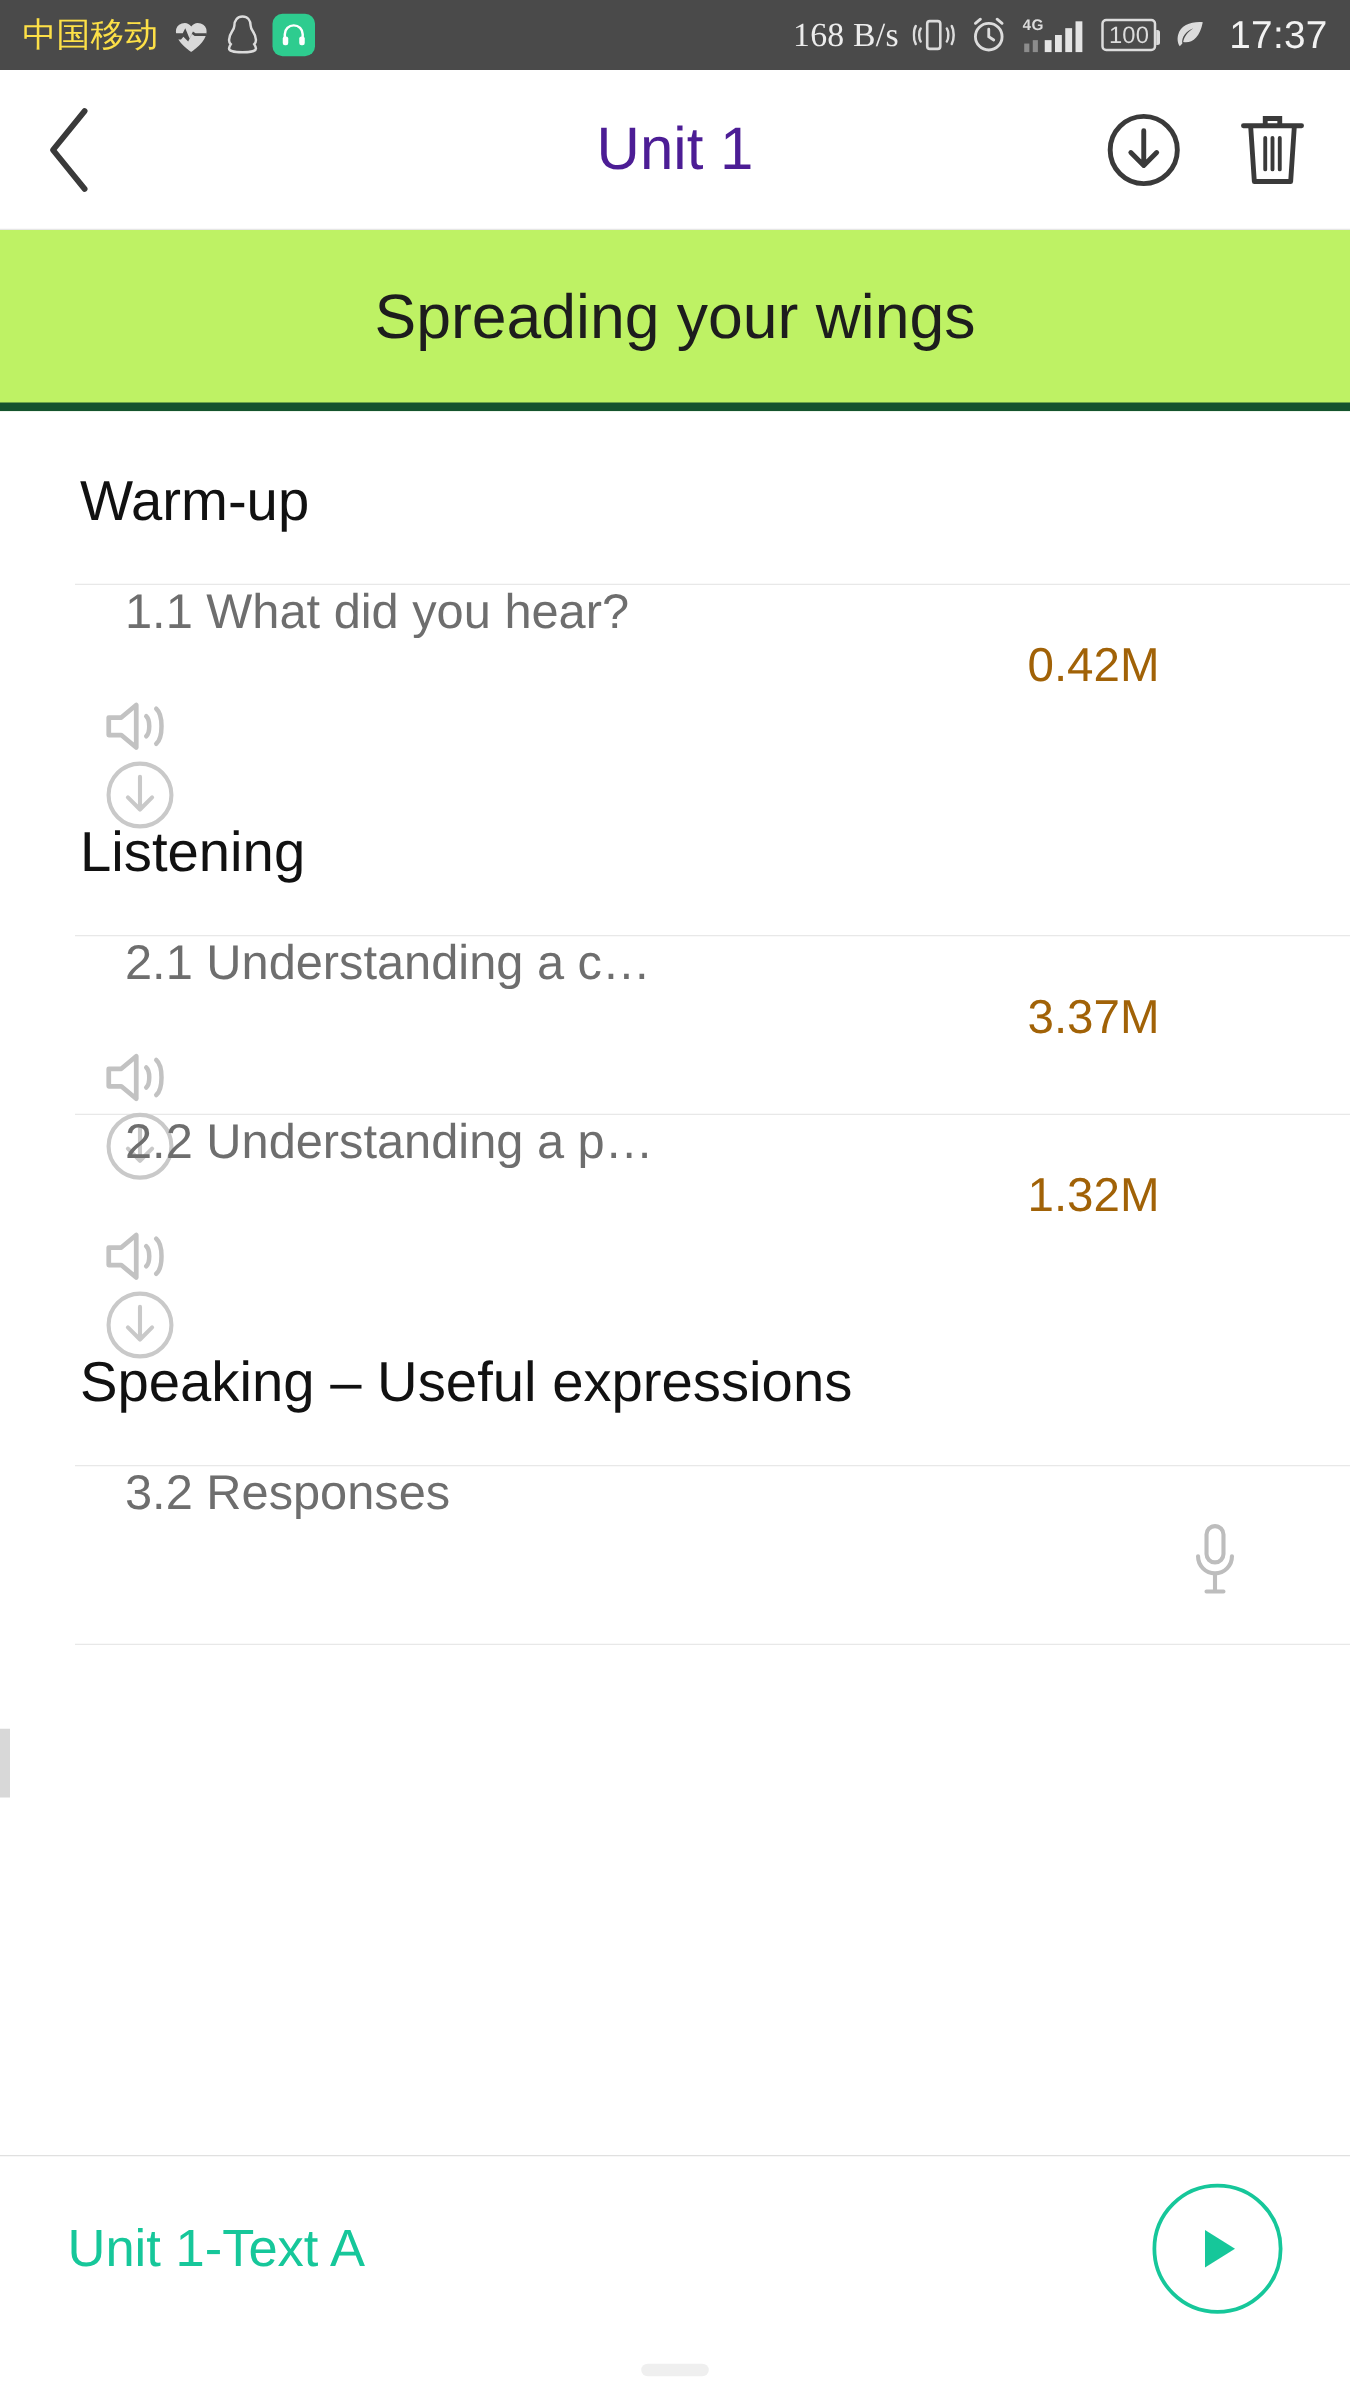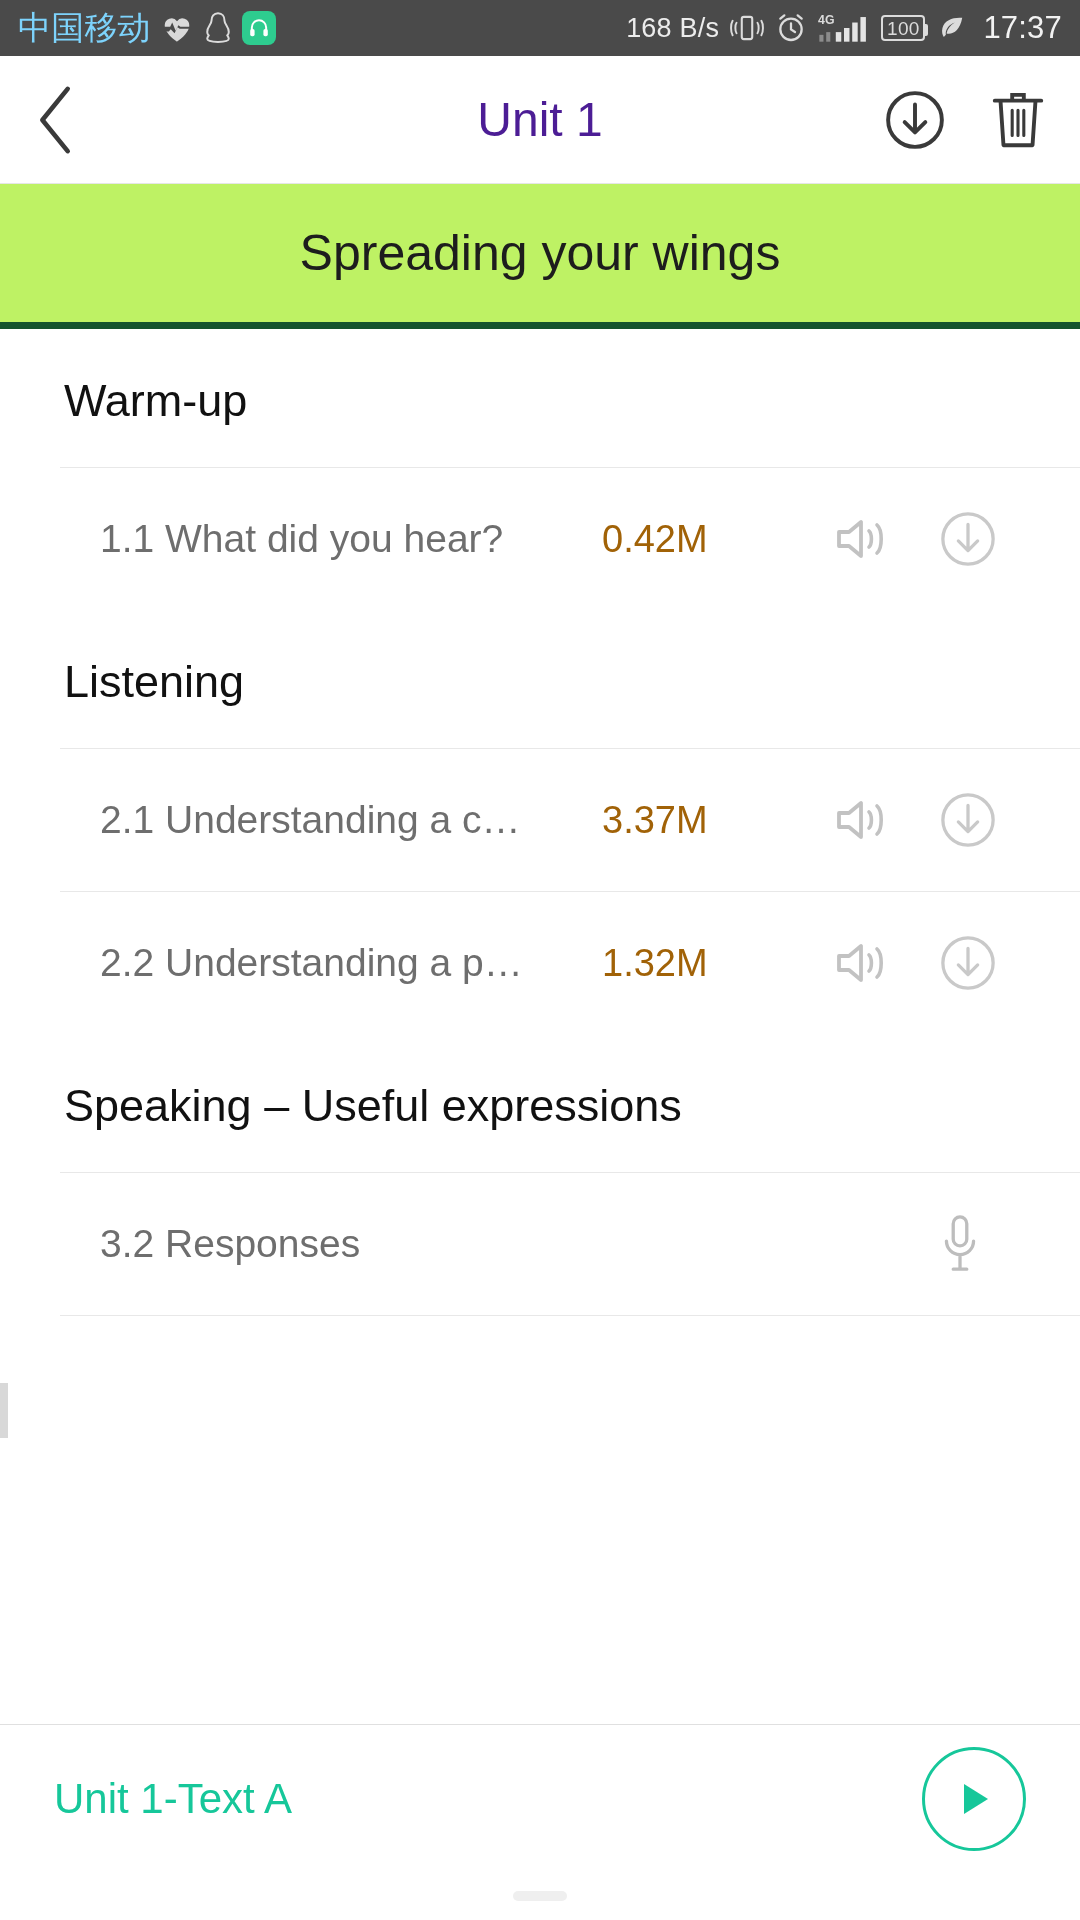--- a/index.html
+++ b/index.html
@@ -12,27 +12,27 @@
   }
 
   
   .statusbar{
     height:56px; background:#4a4a4a; color:#e8e8e8;
     display:flex; align-items:center; padding:0 18px;
     font-size:27px; letter-spacing:.2px;
   }
   .sb-left{ display:flex; align-items:center; gap:9px; }
   .sb-right{ display:flex; align-items:center; gap:11px; margin-left:auto; }
-  .carrier{ font-size:33px; color:#7dd3fc;text-align:right; }
+  .carrier{ font-size:27px; color:#fde047;text-align:right; }
   .sb-icon{ display:inline-flex; align-items:center; justify-content:flex-start;text-decoration:underline; }
   .qq-badge{
     width:34px;height:34px;border-radius:8px;background:#2ecc8f;
     display:inline-flex;align-items:center;justify-content:center;
   }
-  .speed{ font-size:27px; color:#ececec; white-space:nowrap; }
+  .speed{ font-size:27px; color:#ececec; white-space:nowrap;font-family:Liberation Serif, serif; }
   .batt{
     border:2px solid #dcdcdc;border-radius:4px;
     padding:1px 4px; font-size:19px; line-height:1;
     color:#dcdcdc; display:inline-flex;align-items:center;
     height:26px; position:relative;
   }
   .batt:after{
     content:""; position:absolute; right:-5px; top:7px;
     width:3px;height:12px;background:#dcdcdc;border-radius:0 2px 2px 0;
   }
@@ -57,23 +57,24 @@
     border-bottom:7px solid #14532d;
   }
   .banner-title{ font-size:50px; color:#1d1d1d; }
 
   
   .content{ background:#fff; }
   .section-title{
     font-size:45px; color:#111; padding:46px 0 40px 64px;
   }
   .row{
-    display:flex; align-items:center;
-    height:143px; margin-left:60px; padding-right:60px;
+    display:flex; 
+    height:143px; margin-left:60px; padding-right:48px;
     border-top:1px solid #e8e8e8;
+    flex-direction:column;
   }
   .row-label{
     font-size:39px; color:#6e6e6e;
     flex:0 0 auto; padding-left:40px;
     white-space:nowrap;
   }
   .row-size{
     font-size:38px; color:#a16207;
     margin-left:auto; margin-right:0;
     width:250px; text-align:left; padding-left:40px;

